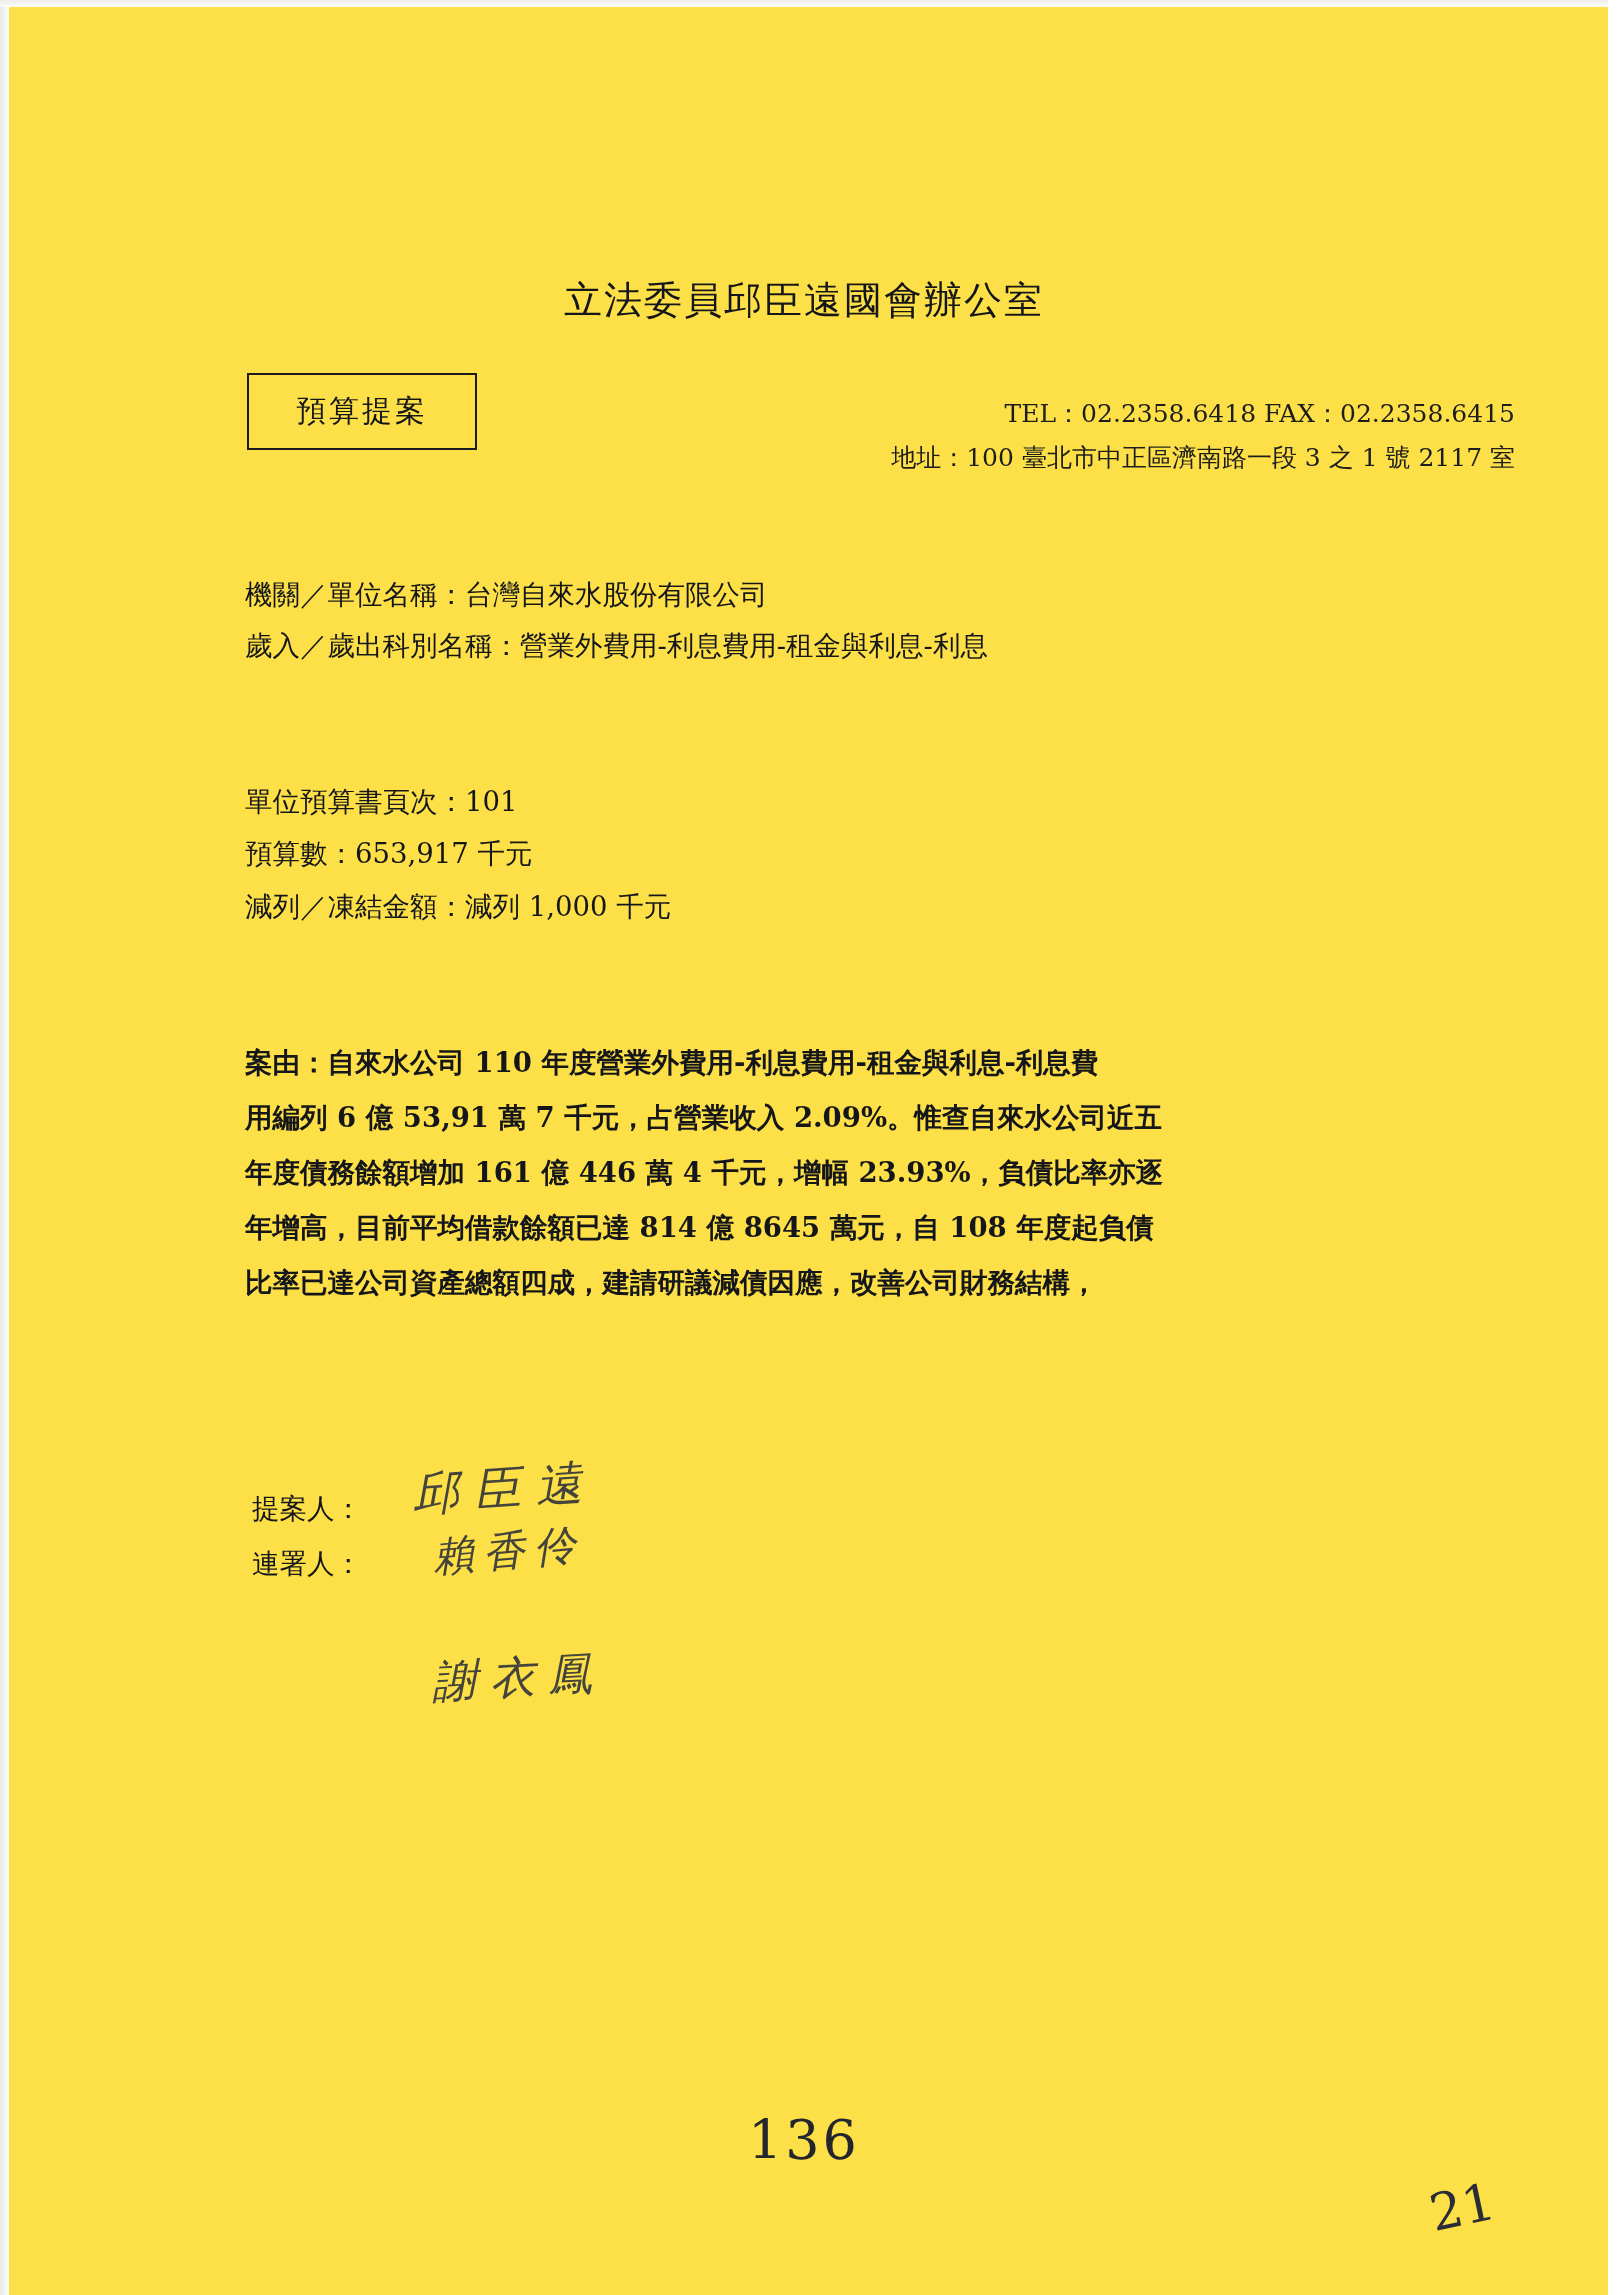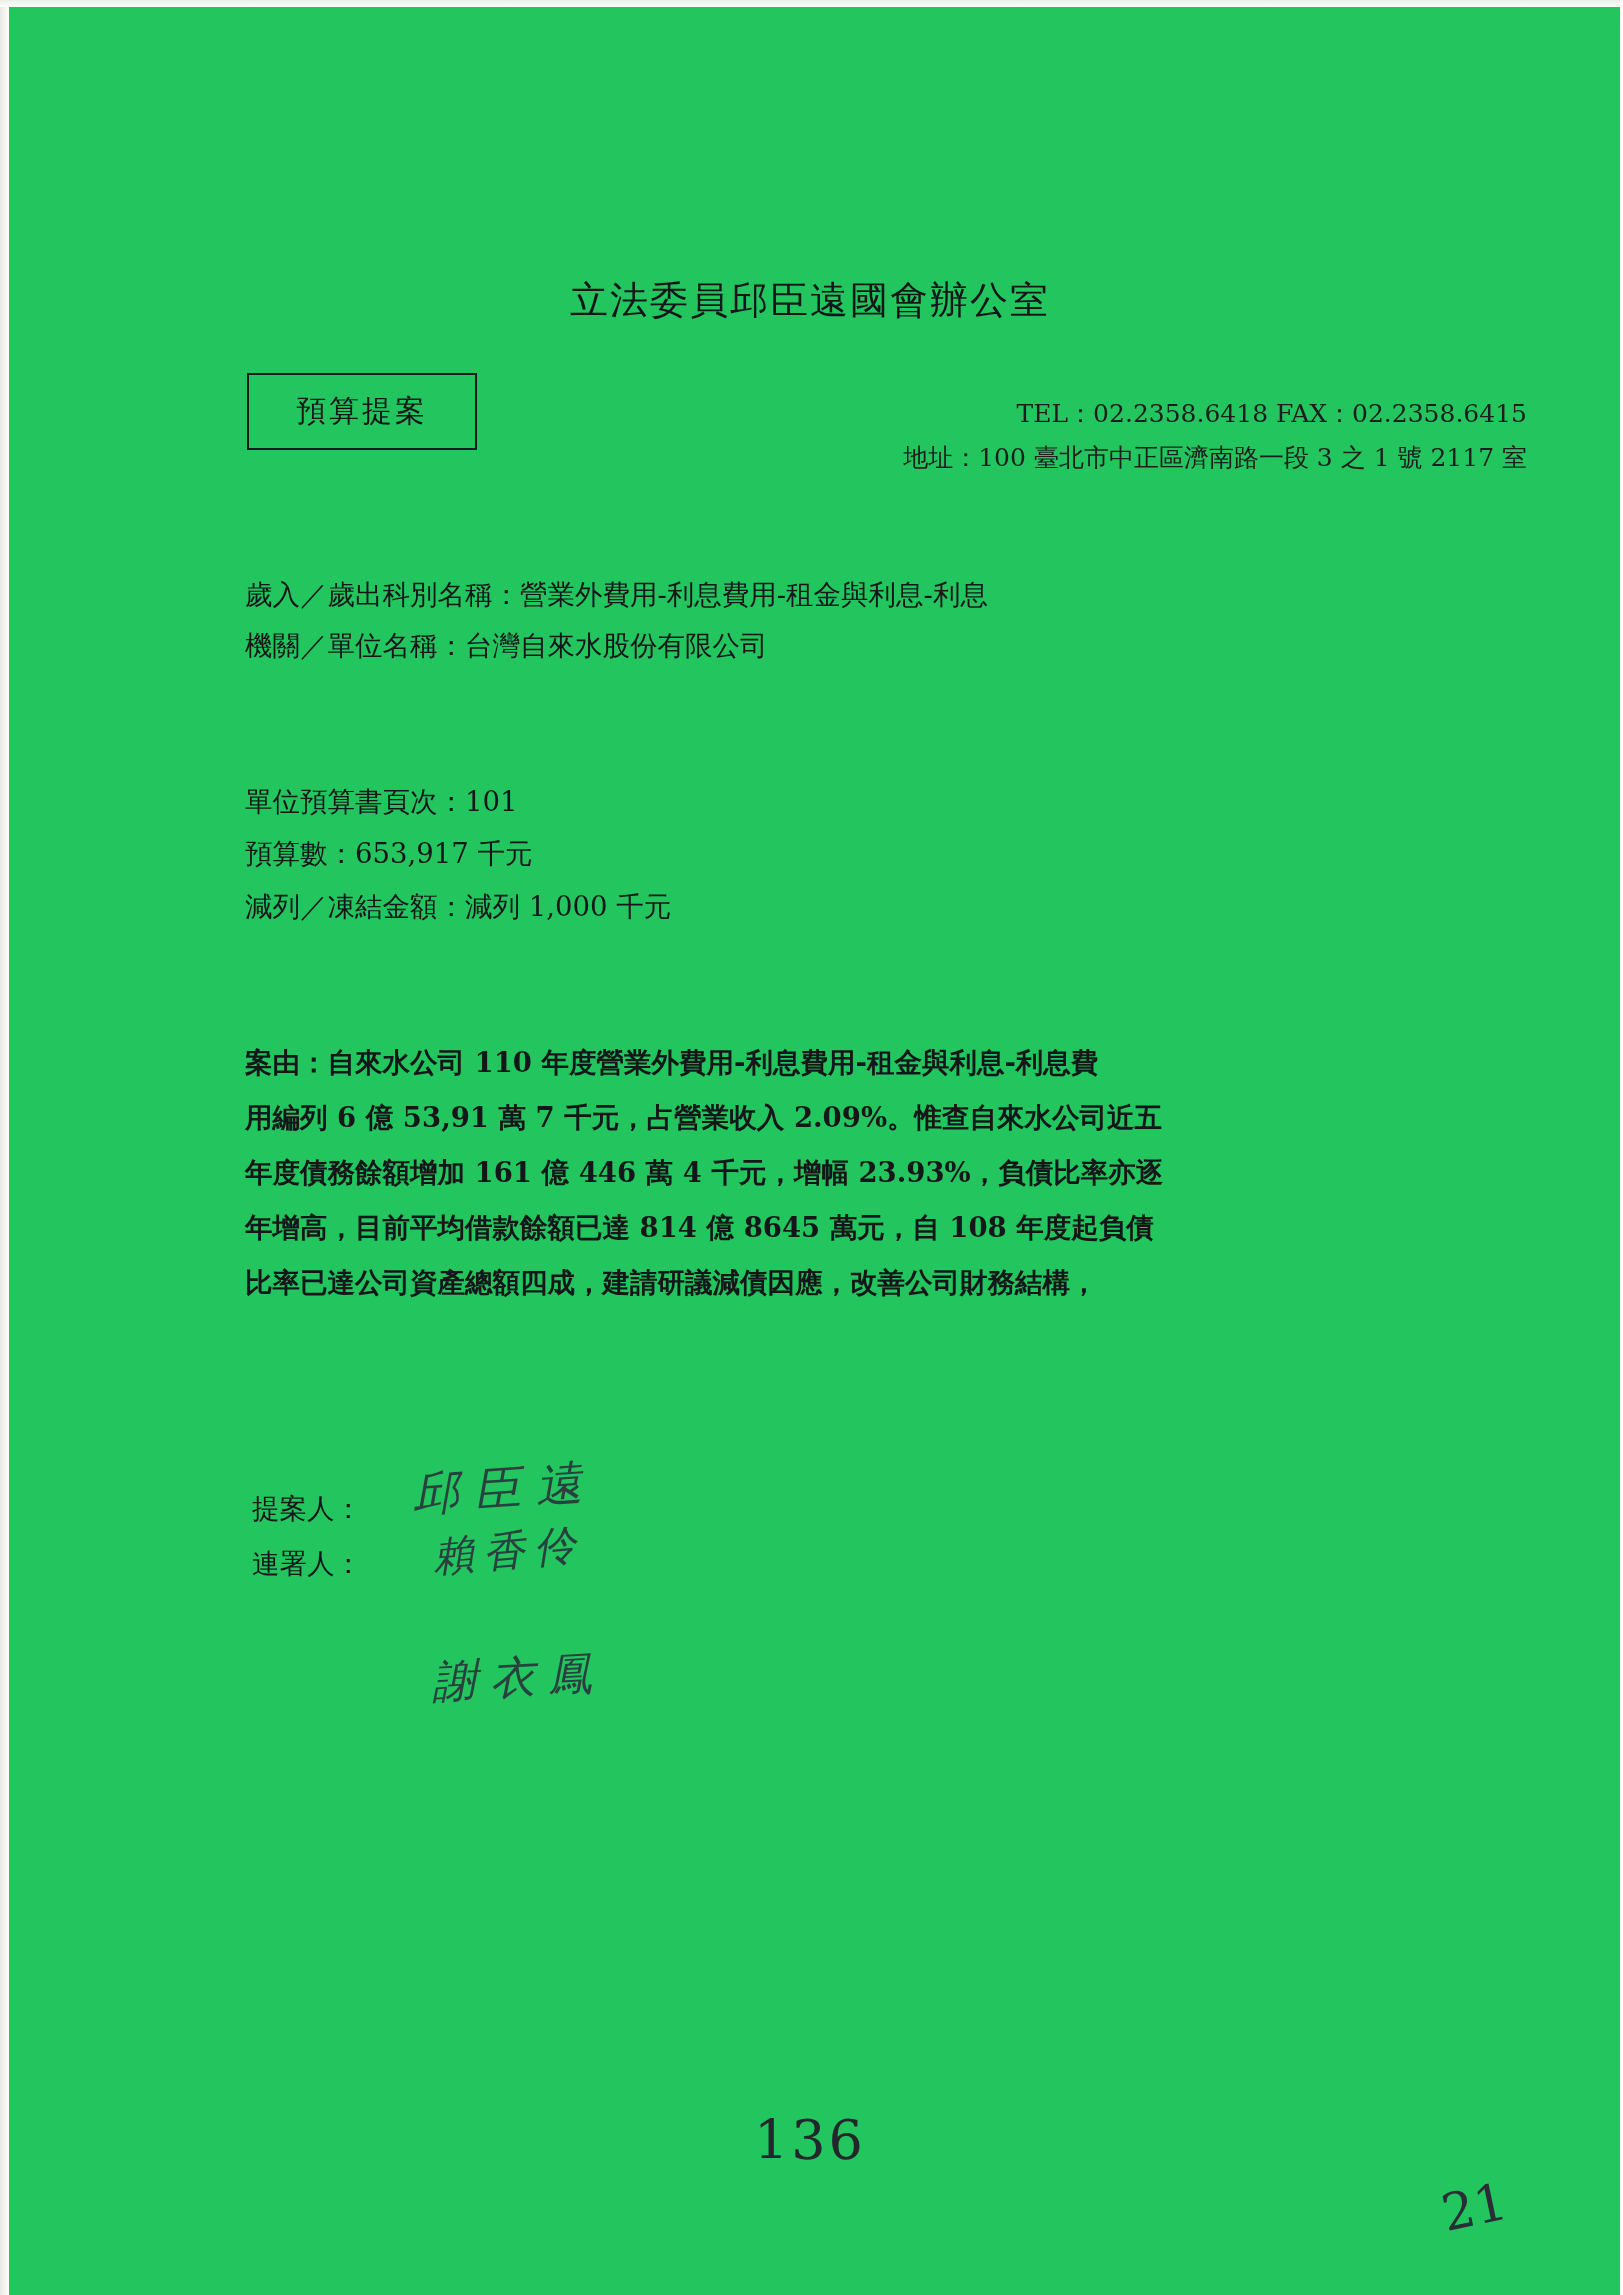--- a/index.html
+++ b/index.html
@@ -8,23 +8,22 @@
     background: #ffffff;
   }
   body {
     font-family: "DejaVu Serif", "Liberation Serif", serif;
     color: #1a1a1a;
   }
   .page {
     position: relative;
     width: 1608px;
     height: 2295px;
-    background: #22c55e;
+    background: #fde047;
     overflow: hidden;
-    padding-left: 12px;
   }
   
   .scan-edge-left {
     position: absolute;
     left: 0; top: 0;
     width: 8.8px; height: 100%;
     background: linear-gradient(to right, #e8e8e4, #fdfdfb);
   }
   .scan-edge-top {
     position: absolute;
@@ -179,22 +178,22 @@
   <div class="doc-title">立法委員邱臣遠國會辦公室</div>
 
   <div class="stamp-box">預算提案</div>
 
   <div class="contact-block">
     <div class="contact-line">TEL：02.2358.6418 FAX：02.2358.6415</div>
     <div class="contact-line">地址：100 臺北市中正區濟南路一段 3 之 1 號 2117 室</div>
   </div>
 
   <div class="field-block">
+    <div class="field-line">機關／單位名稱：台灣自來水股份有限公司</div>
     <div class="field-line">歲入／歲出科別名稱：營業外費用-利息費用-租金與利息-利息</div>
-    <div class="field-line">機關／單位名稱：台灣自來水股份有限公司</div>
   </div>
 
   <div class="budget-block">
     <div class="field-line">單位預算書頁次：101</div>
     <div class="field-line">預算數：653,917 千元</div>
     <div class="field-line">減列／凍結金額：減列 1,000 千元</div>
   </div>
 
   <div class="case-block">
     <p>案由：自來水公司 110 年度營業外費用-利息費用-租金與利息-利息費</p>

